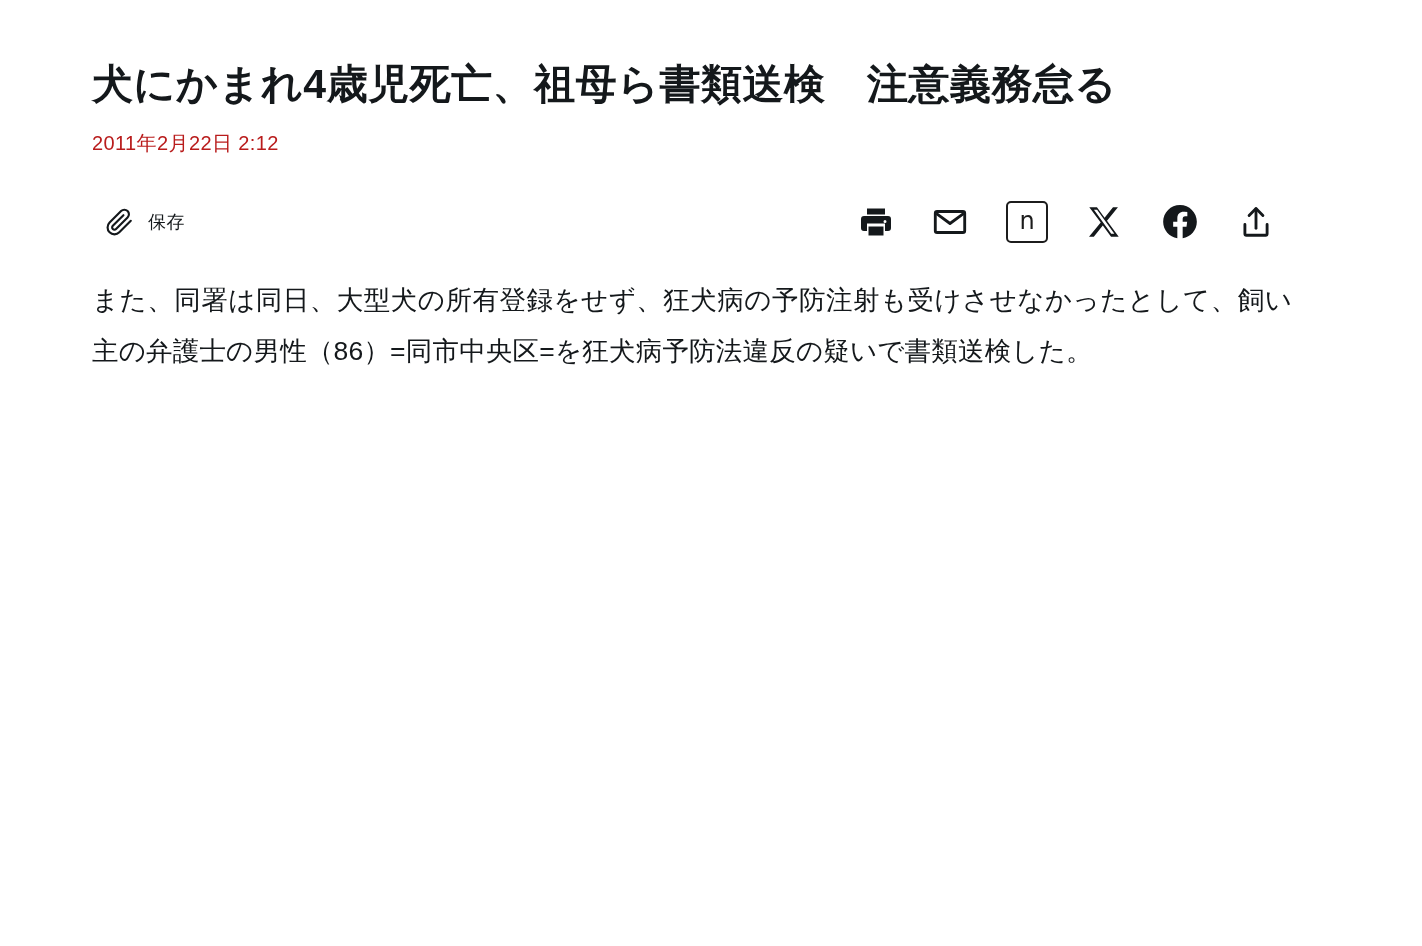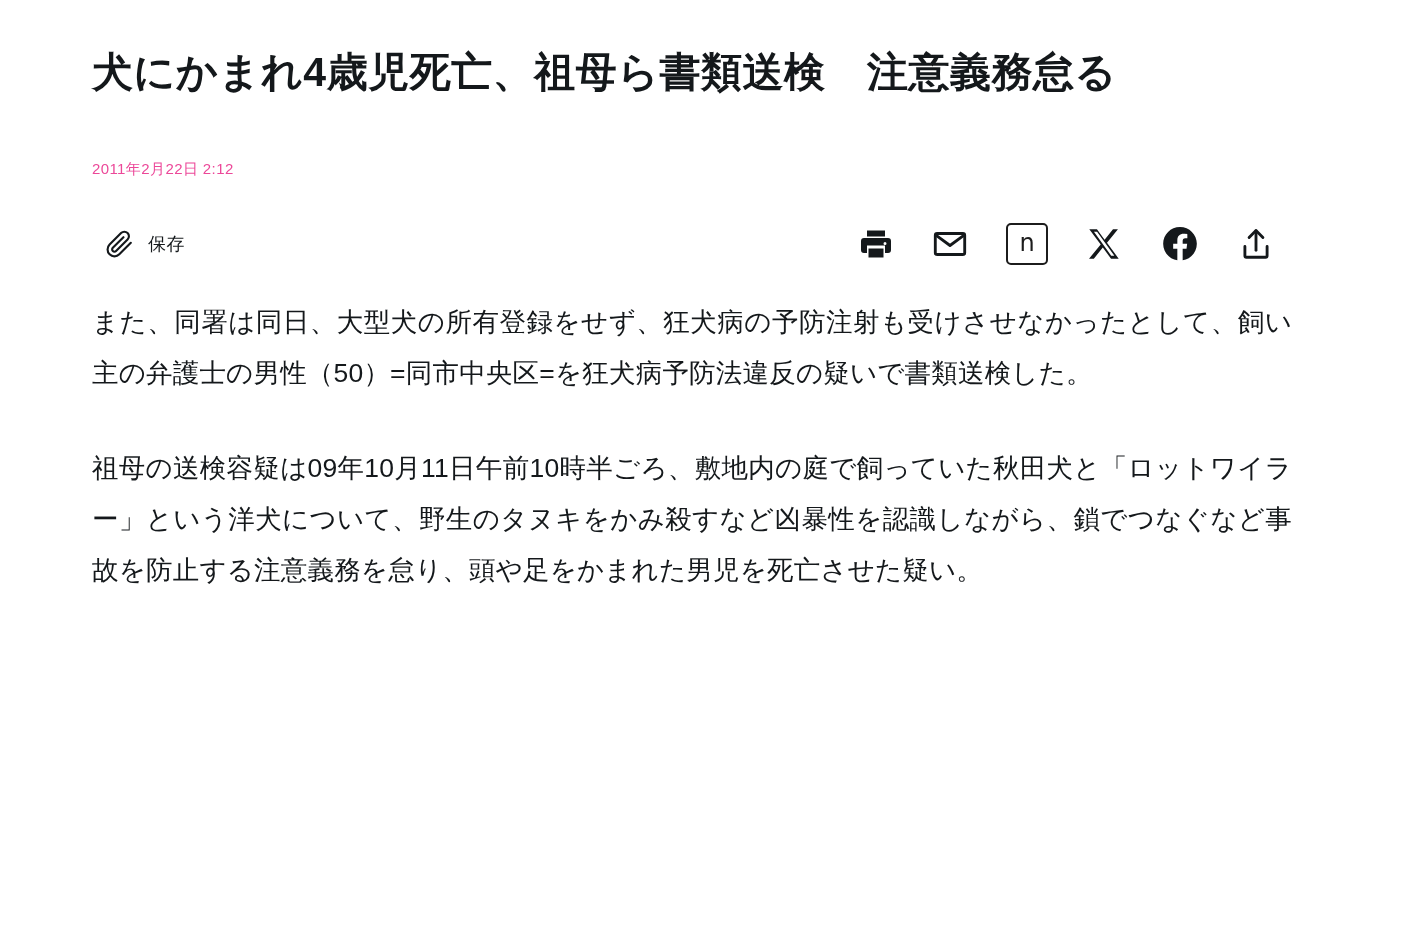--- a/index.html
+++ b/index.html
@@ -12,35 +12,35 @@
     height: 946px;
     font-family: "Liberation Sans", "DejaVu Sans", sans-serif;
     color: #111111;
     overflow: hidden;
   }
   .page {
     position: relative;
     width: 1422px;
     height: 946px;
     box-sizing: border-box;
-    padding: 32px 130px 0 92px;
+    padding: 44px 130px 0 92px;
   }
   .article-title {
     font-size: 41px;
     line-height: 1.28;
     font-weight: 700;
     letter-spacing: 0.5px;
     margin: 0;
     padding-top: 14px;
     color: #14181b;
   }
   .article-date {
-    margin-top: 62px;
-    font-size: 15px;
-    color: #ec4899;
+    margin-top: 20px;
+    font-size: 20px;
+    color: #b91c1c;
     letter-spacing: 0.4px;
   }
   .toolbar {
     margin-top: 38px;
     height: 54px;
     display: flex;
     align-items: center;
     justify-content: space-between;
     text-align: center;
   }
@@ -159,17 +159,16 @@
           <path d="M12 3.2v13"></path>
           <path d="M7.4 7.6L12 3l4.6 4.6"></path>
           <path d="M4.6 13.6v6.2a1 1 0 0 0 1 1h12.8a1 1 0 0 0 1-1v-6.2"></path>
         </svg>
       </span>
 
     </div>
   </div>
 
   <div class="body-text">
-    <p>また、同署は同日、大型犬の所有登録をせず、狂犬病の予防注射も受けさせなかったとして、飼い主の弁護士の男性（50）=同市中央区=を狂犬病予防法違反の疑いで書類送検した。</p>
-    <p>祖母の送検容疑は09年10月11日午前10時半ごろ、敷地内の庭で飼っていた秋田犬と「ロットワイラー」という洋犬について、野生のタヌキをかみ殺すなど凶暴性を認識しながら、鎖でつなぐなど事故を防止する注意義務を怠り、頭や足をかまれた男児を死亡させた疑い。</p>
+    <p>また、同署は同日、大型犬の所有登録をせず、狂犬病の予防注射も受けさせなかったとして、飼い主の弁護士の男性（86）=同市中央区=を狂犬病予防法違反の疑いで書類送検した。</p>
   </div>
 
 </div>
 
 </body></html>

